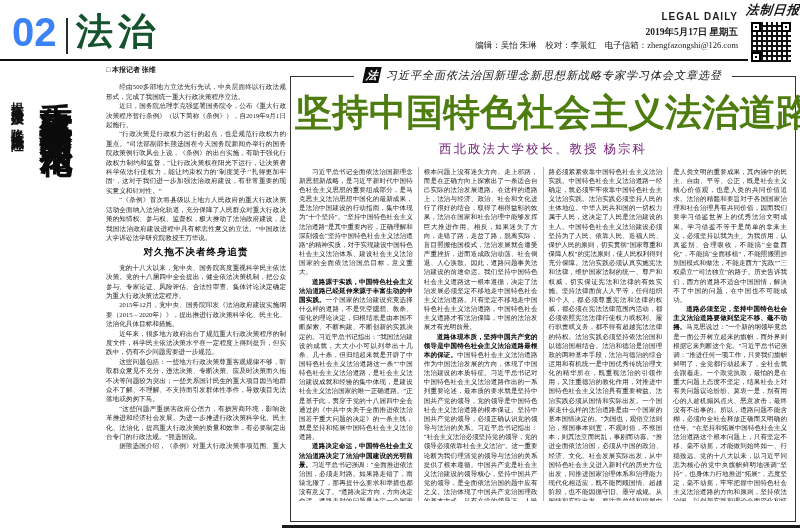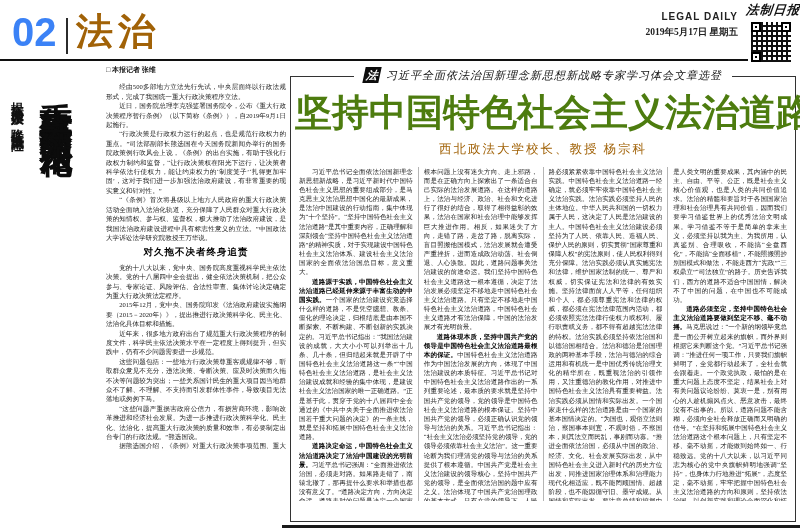--- a/index.html
+++ b/index.html
@@ -13,21 +13,21 @@
   
   .pagenum{
     position:absolute;left:12px;top:12px;
     font-family:"Liberation Sans","DejaVu Sans",sans-serif;
     font-weight:900;font-size:40px;line-height:1;color:#3b82f6;
   }
   .pn-divider{position:absolute;left:66px;top:18px;width:2px;height:36px;background:#2b2b2b;}
   .section-title{
     position:absolute;left:76px;top:13px;
     font-family:"Liberation Sans","DejaVu Sans",sans-serif;
-    font-weight:900;font-size:37px;line-height:1;color:#a16207;letter-spacing:5px;
+    font-weight:900;font-size:37px;line-height:1;color:#14532d;letter-spacing:5px;
   }
   .pub-info{
     position:absolute;right:62px;top:9px;text-align:right;line-height:1.55;color:#222;
   }
   .pub-info .en{font-family:"Liberation Sans","DejaVu Sans",sans-serif;font-weight:700;font-size:10px;letter-spacing:1px;}
   .pub-info .date{font-size:9.5px;font-weight:700;}
   .pub-info .editors{font-size:8.5px;}
   .brand{position:absolute;right:4px;top:2px;width:50px;text-align:center;}
   .masthead{
     font-weight:900;font-size:12.5px;letter-spacing:1px;font-style:italic;
@@ -81,21 +81,21 @@
     width:16px;height:16px;background:#0d0d0d;transform:skewX(-12deg);
     color:#fff;font-size:11px;font-weight:700;display:flex;align-items:center;justify-content:center;
     font-style:italic;
   }
   .ktext{font-size:11px;font-weight:400;font-style:italic;letter-spacing:1px;color:#111;white-space:nowrap;}
   .r-title{
     margin:16px 4px 0;text-align:center;
     font-family:"Liberation Sans","DejaVu Sans",sans-serif;
     font-weight:900;font-size:37px;line-height:1.1;letter-spacing:0;color:#4d7c0f;white-space:nowrap;
   }
-  .byline{margin-top:7px;text-align:center;font-size:12.5px;letter-spacing:2px;color:#a16207;}
+  .byline{margin-top:7px;text-align:center;font-size:12.5px;letter-spacing:2px;color:#701a75;}
   .cols{
     display:flex;gap:0;margin:9px 8px 0;height:334px;overflow:hidden;
   }
   .col{
     flex:1 1 0;min-width:0;padding:0 5px;
     font-size:6.5px;line-height:9.15px;text-align:justify;color:#1c1c1c;
     border-right:1px solid #b5b5b5;
   }
   .col:first-child{padding-left:0;}
   .col:last-child{border-right:none;padding-right:0;}
@@ -110,20 +110,21 @@
 
 <div class="page">
 
   <header>
     <div class="pagenum">02</div>
     <div class="pn-divider"></div>
     <div class="section-title">法治</div>
     <div class="pub-info">
       <div class="en">LEGAL DAILY</div>
       <div class="date">2019年5月17日 星期五</div>
+      <div class="editors">编辑：吴怡 朱琳　校对：李景红　电子信箱：zhengfazongshi@126.com</div>
     </div>
     <div class="brand">
       <div class="masthead">法制日报</div>
       <div class="qr">
         <span class="f f1"></span>
         <span class="f f2"></span>
         <span class="f f3"></span>
       </div>
     </div>
     <div class="header-rule"></div>

